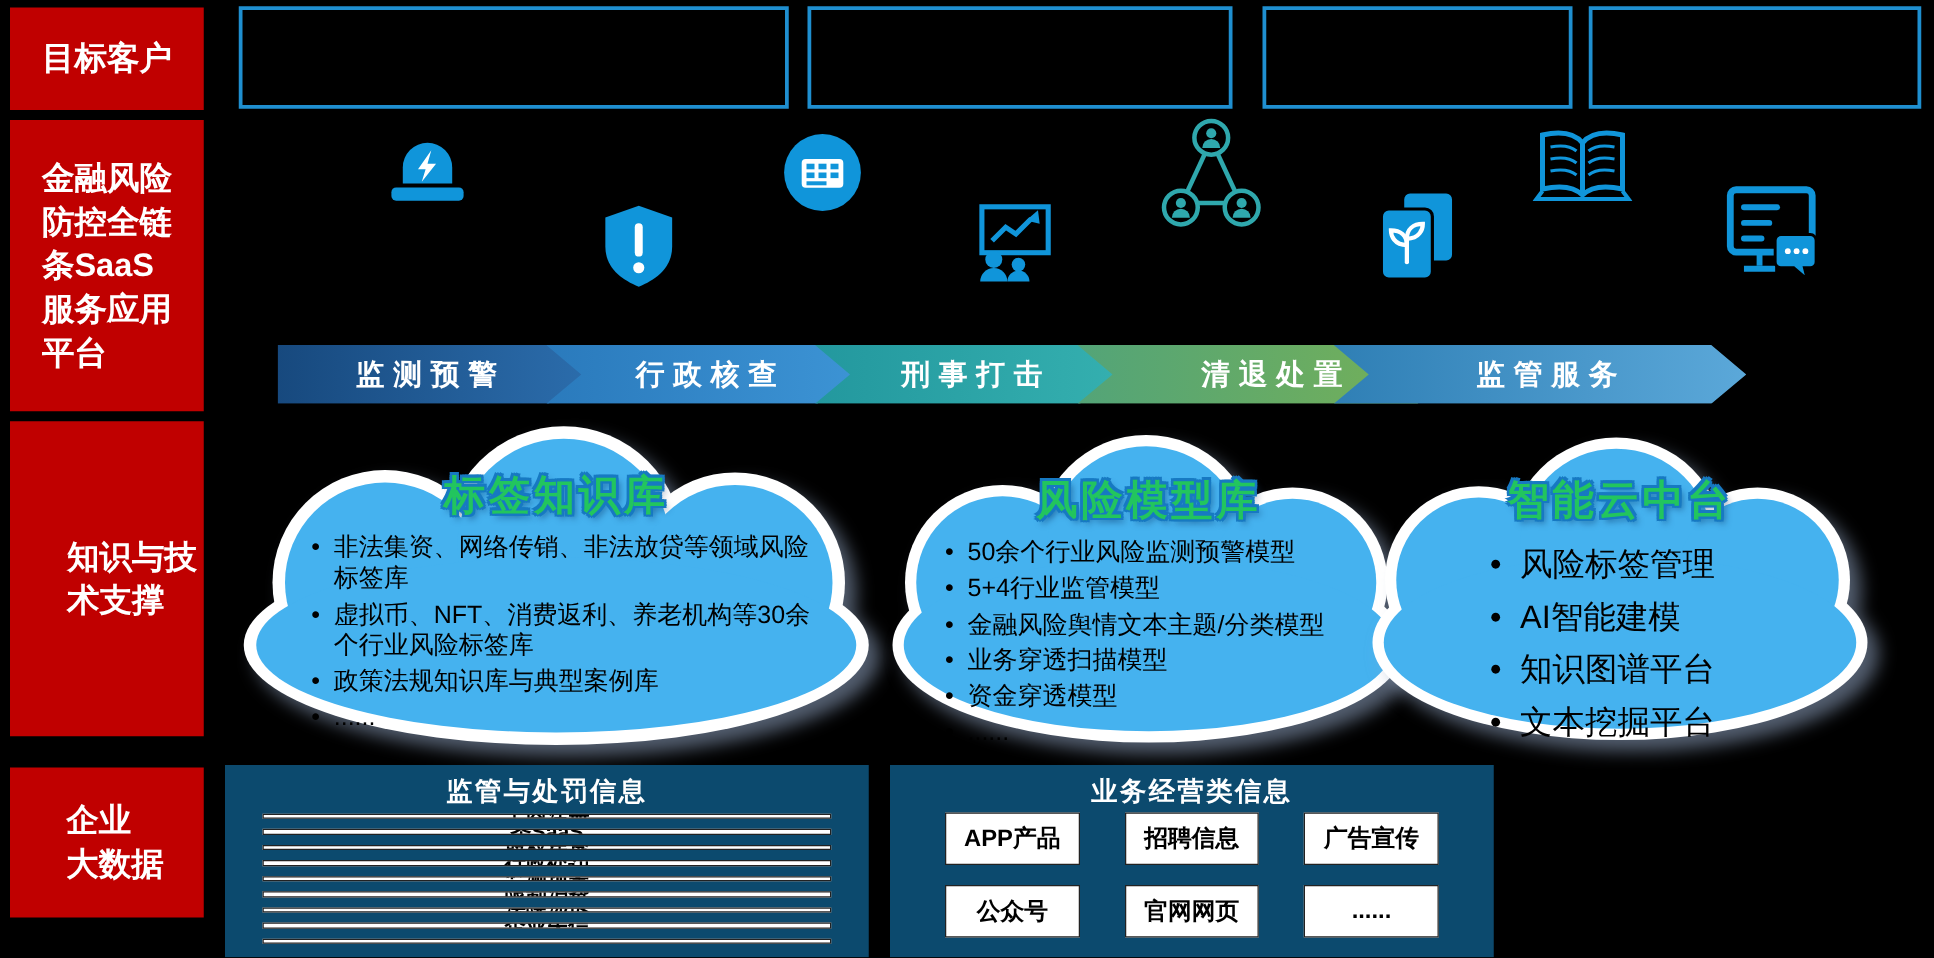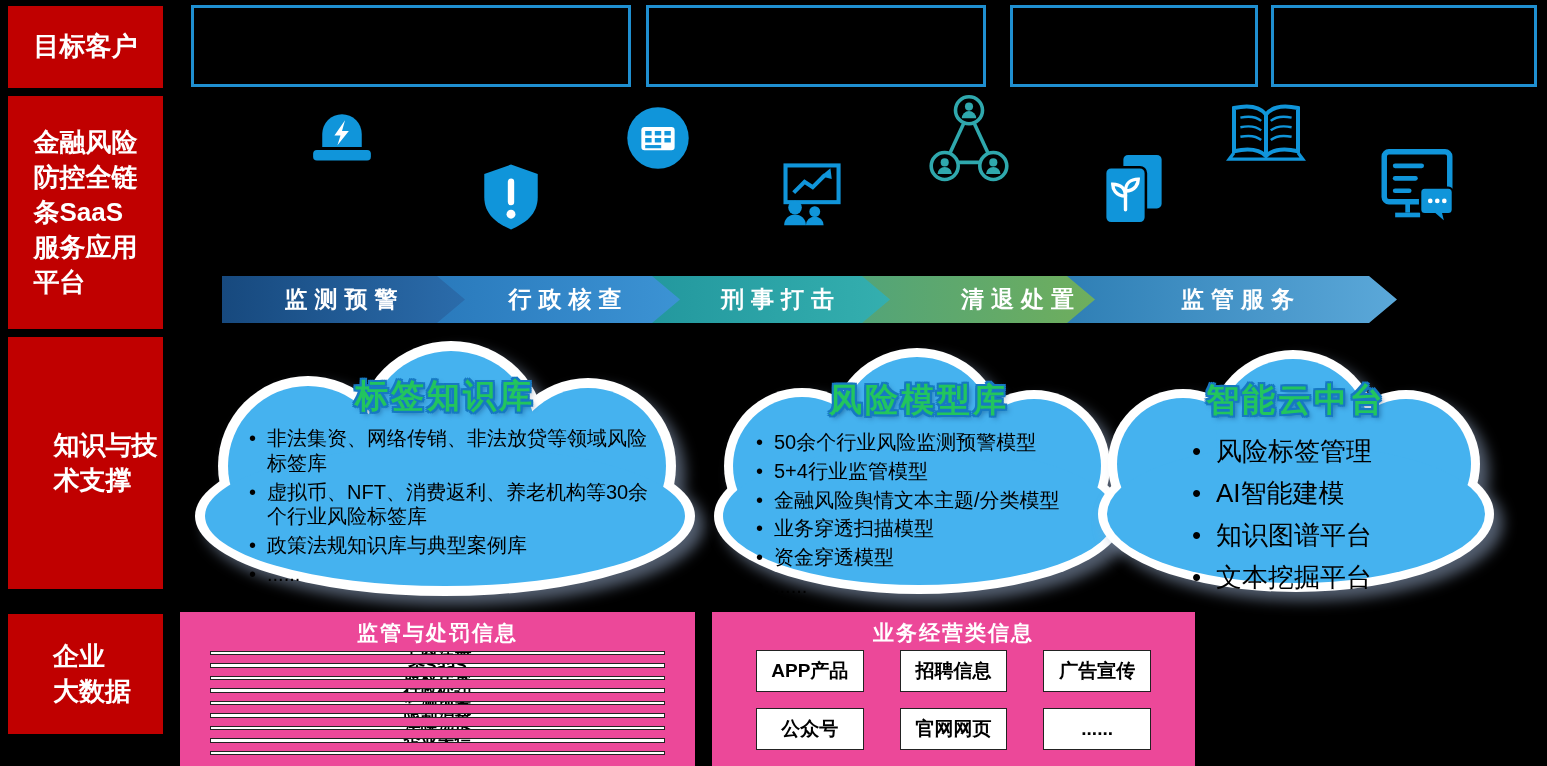--- a/index.html
+++ b/index.html
@@ -51,21 +51,21 @@
   .cloud-items { position: absolute; color: #000; }
   .cloud-item { position: relative; padding-left: 20px; }
   .cloud-item::before { content: "•"; position: absolute; left: 2px; top: 0; }
   .c1 .cloud-items, .c2 .cloud-items { font-size: 20px; line-height: 1.24; }
   .c1 .cloud-item, .c2 .cloud-item { margin-bottom: 4px; }
   .c3 .cloud-items { font-size: 26px; line-height: 1.62; font-weight: 500; }
   .c3 .cloud-item { padding-left: 26px; }
   .c3 .cloud-item::before { left: 2px; }
 
   
-  .panel { position: absolute; top: 612px; height: 154px; background: #ec4899; }
+  .panel { position: absolute; top: 612px; height: 154px; background: #0c4a6e; }
   .panel-title {
     position: absolute; top: 7px; left: 0; right: 0; text-align: center;
     color: #fff; font-size: 21px; font-weight: 700; letter-spacing: 2px;
   }
   .panel-grid { position: absolute; display: grid; }
   .chip {
     background: #fff; border: 1px solid #222; color: #000;
     display: flex; align-items: center; justify-content: center;
     font-weight: 700; overflow: hidden; white-space: nowrap;
   }

